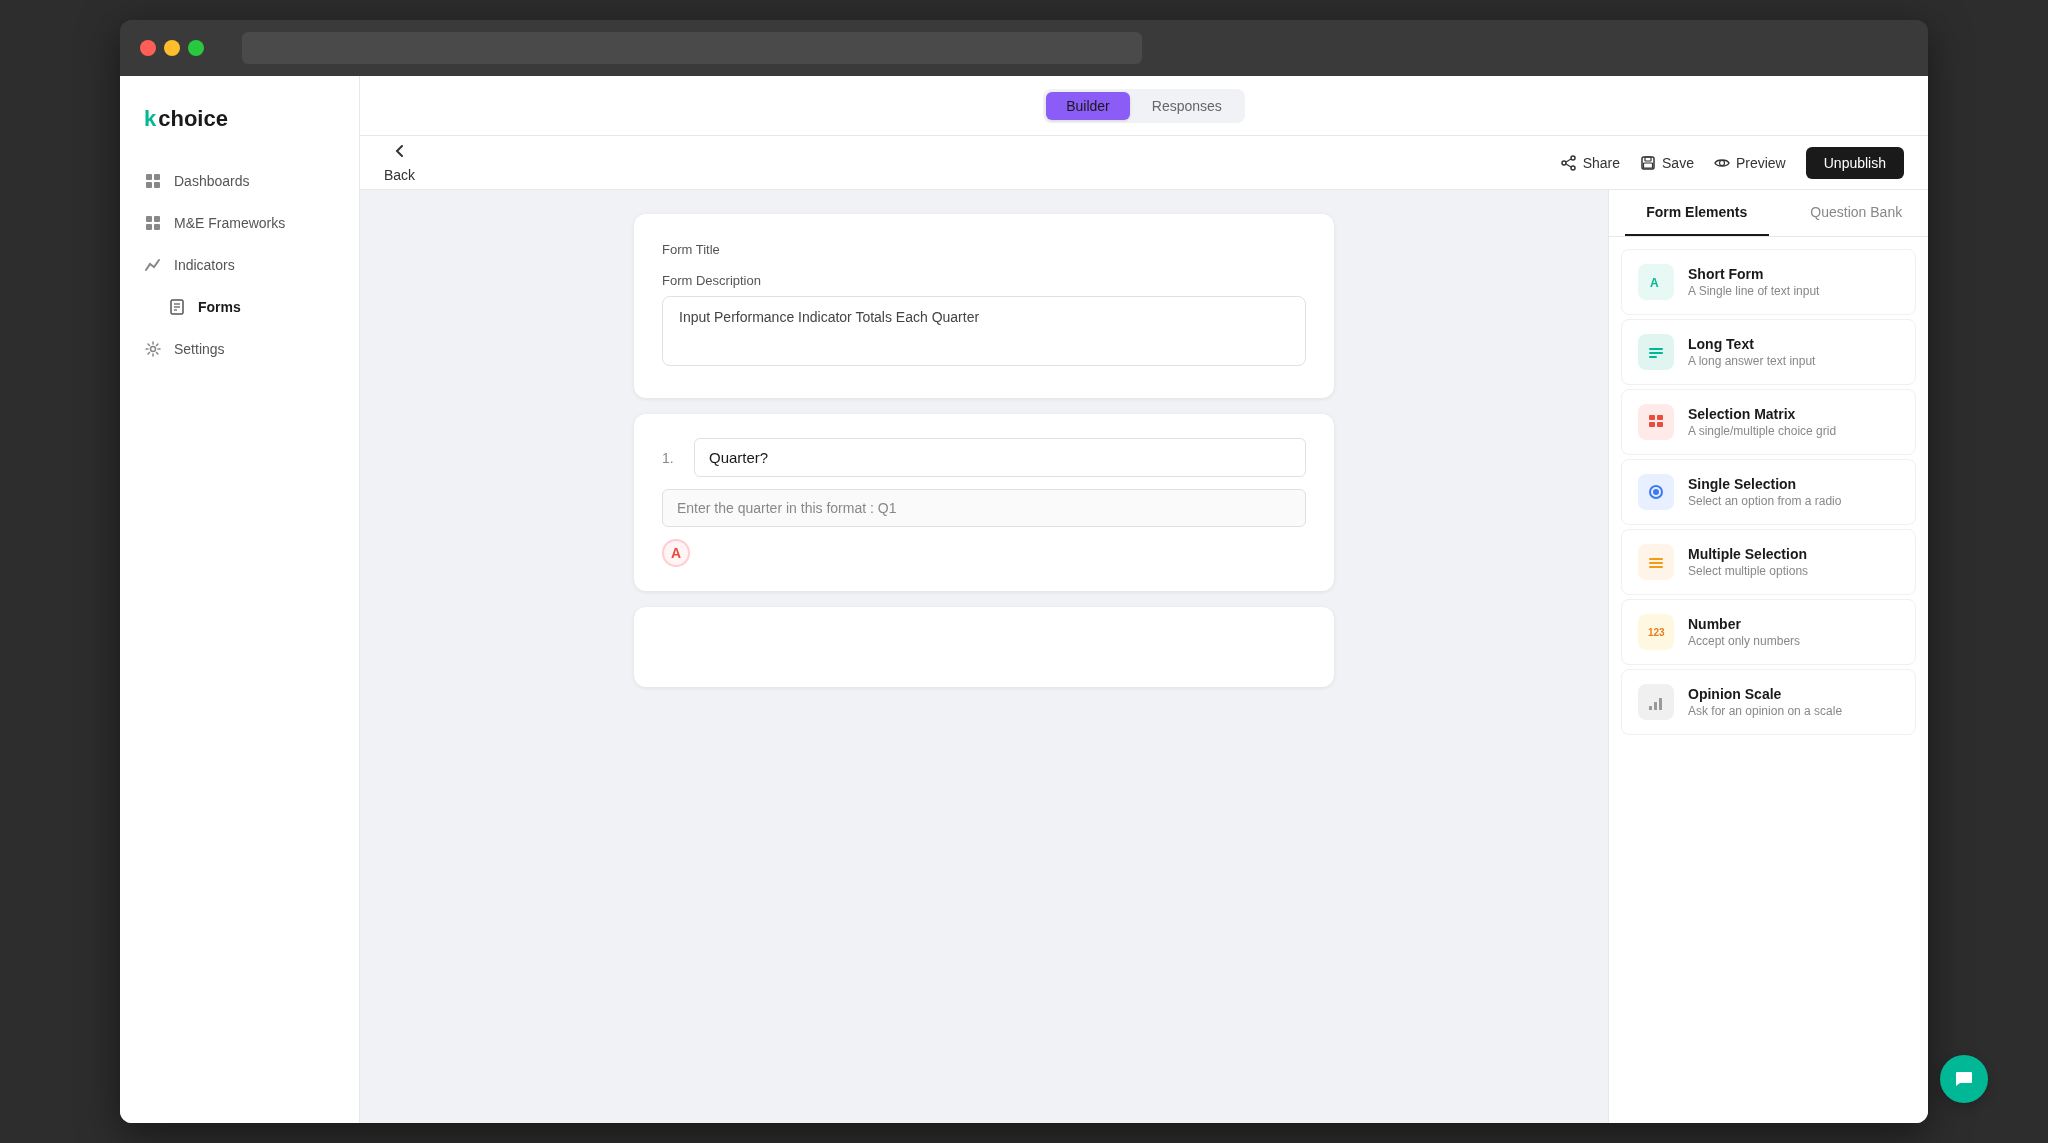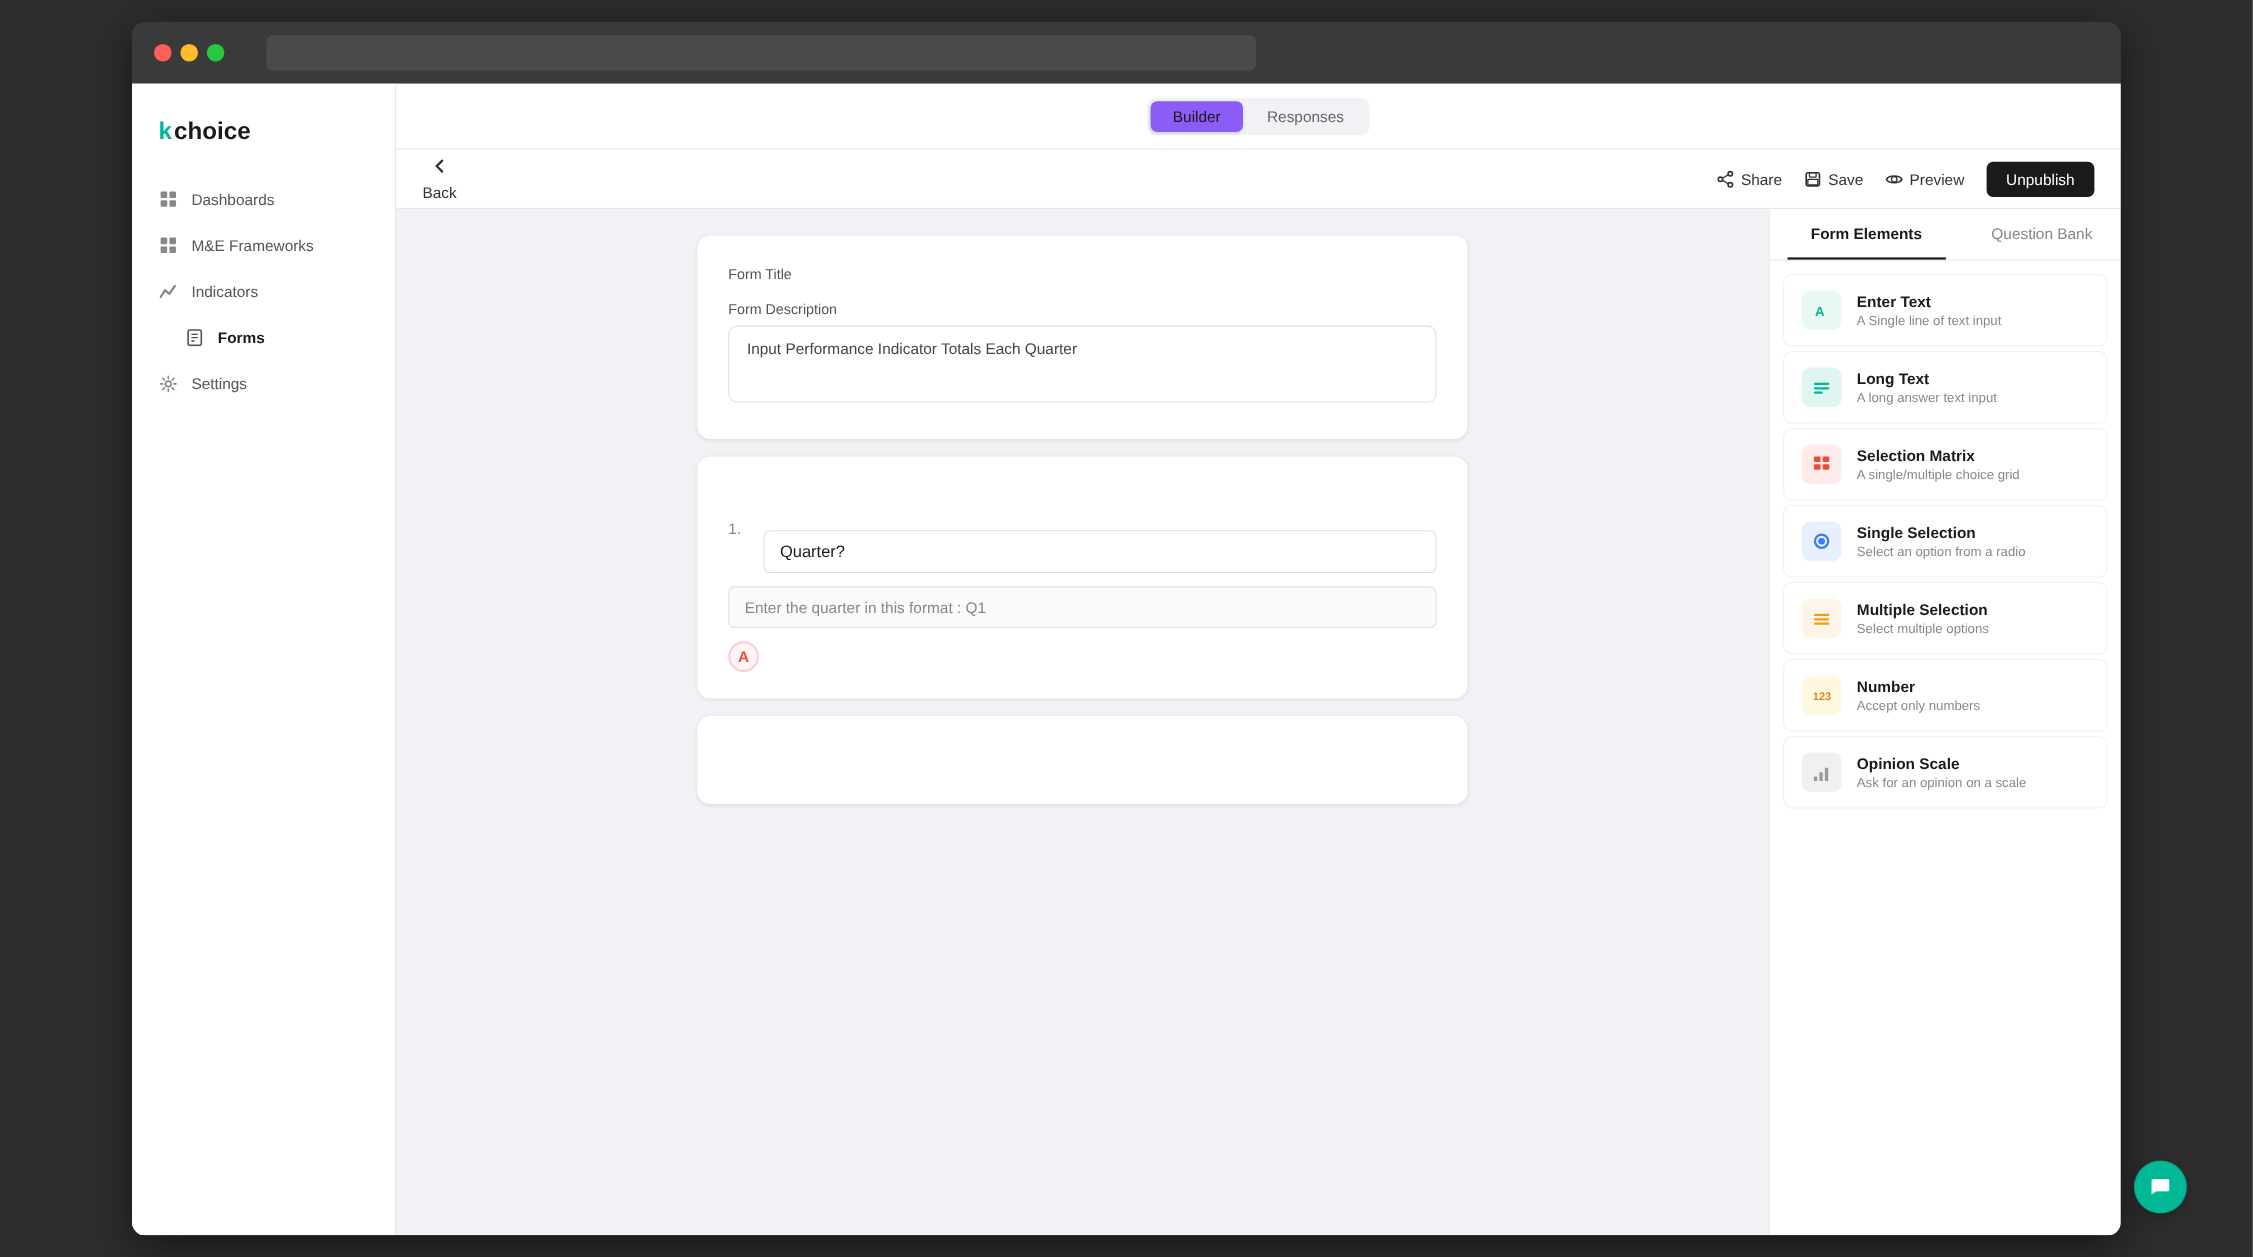--- a/index.html
+++ b/index.html
@@ -299,21 +299,20 @@
     .question-input {
       flex: 1;
       border: 1px solid #e0e0e0;
       border-radius: 6px;
       padding: 10px 14px;
       font-size: 15px;
       font-weight: 500;
       color: #1a1a1a;
       outline: none;
       font-family: inherit;
-      margin-top: 43px;
     }
 
     .question-hint {
       border: 1px solid #e0e0e0;
       border-radius: 6px;
       padding: 10px 14px;
       font-size: 14px;
       color: #888;
       width: 100%;
       margin-bottom: 12px;
@@ -612,21 +611,21 @@
 
             <div class="element-list">
 
               <div class="element-item">
                 <div class="element-icon icon-green">
                   <svg width="20" height="20" viewBox="0 0 20 20" fill="none">
                     <text x="4" y="15" font-size="12" font-weight="700" fill="#00b896">A</text>
                   </svg>
                 </div>
                 <div class="element-info">
-                  <div class="element-name">Enter Text</div>
+                  <div class="element-name">Short Form</div>
                   <div class="element-desc">A Single line of text input</div>
                 </div>
               </div>
 
               <div class="element-item">
                 <div class="element-icon icon-teal">
                   <svg width="20" height="20" viewBox="0 0 20 20" fill="none">
                     <rect x="3" y="6" width="14" height="2" rx="1" fill="#00b896"></rect>
                     <rect x="3" y="10" width="14" height="2" rx="1" fill="#00b896"></rect>
                     <rect x="3" y="14" width="8" height="2" rx="1" fill="#00b896"></rect>

